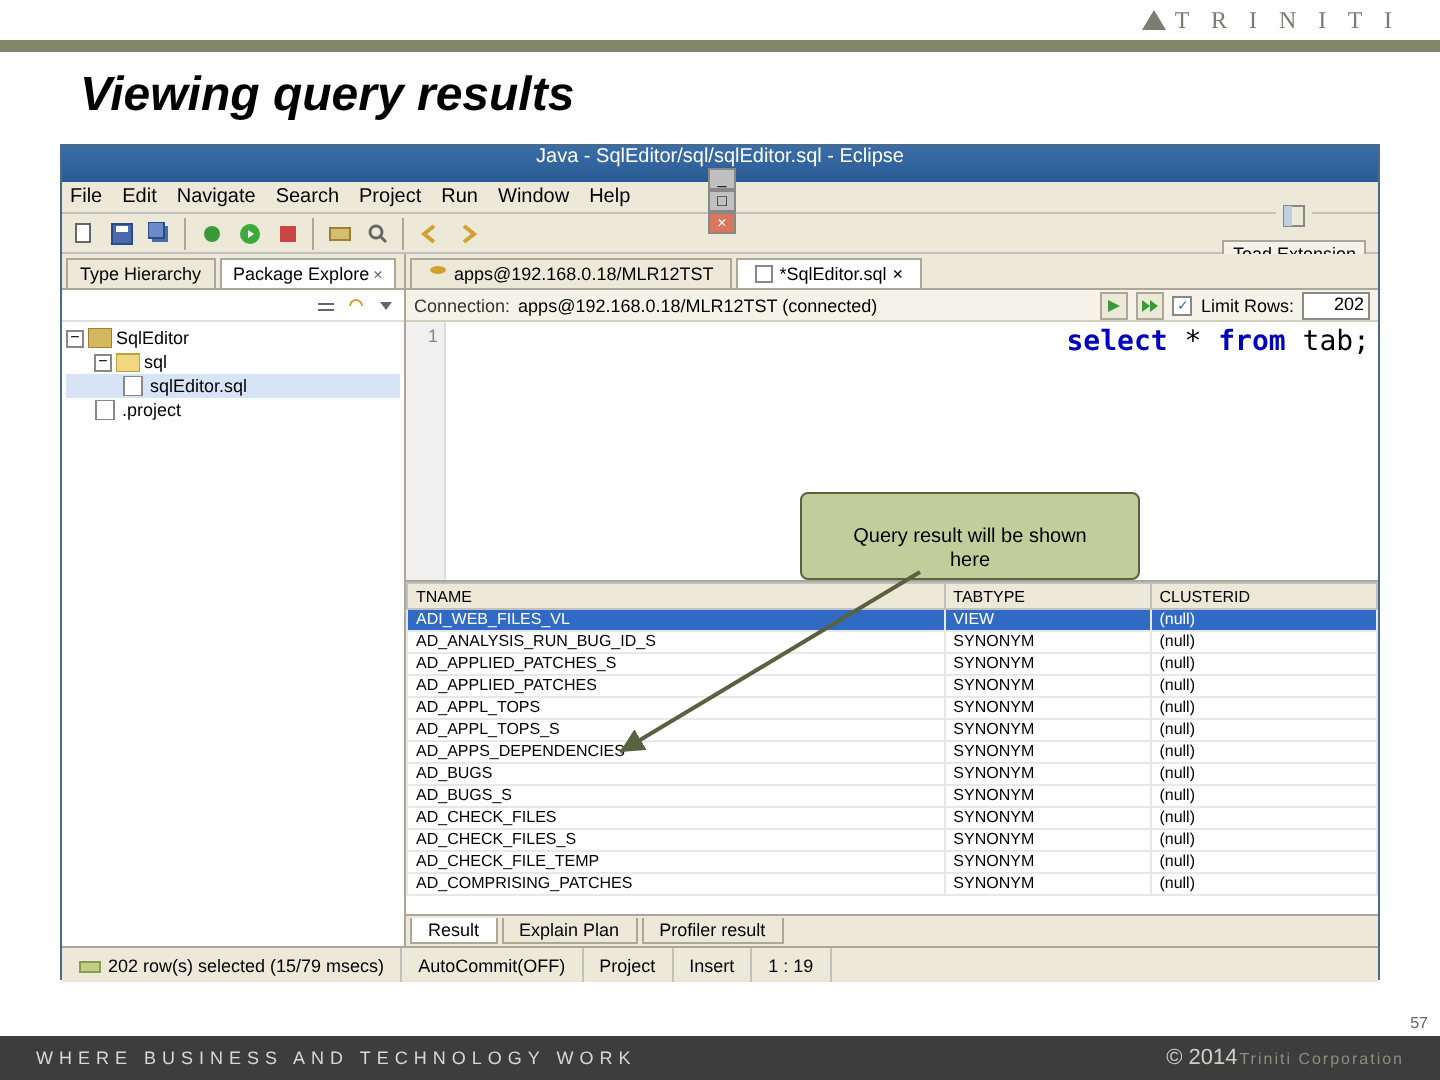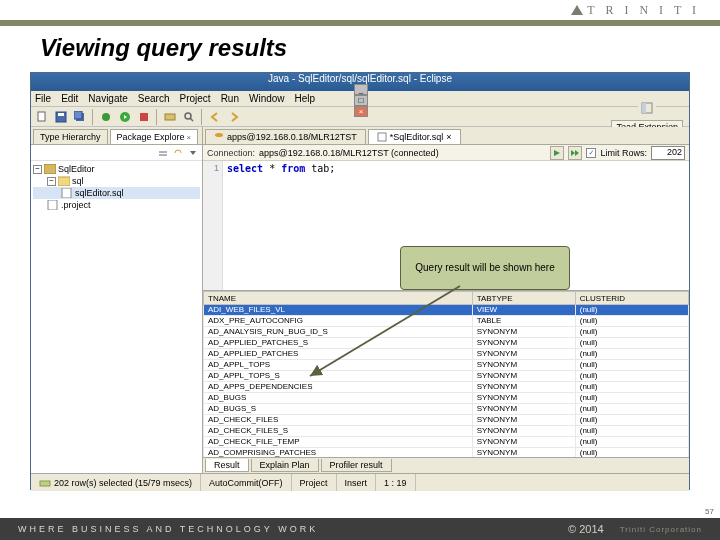--- a/index.html
+++ b/index.html
@@ -58,45 +58,45 @@
   .conn-bar{height:16px;background:#f5f3e8;border-bottom:1px solid #d0d0c0;display:flex;align-items:center;padding:0 4px;font-size:9px;gap:4px;}
   .conn-bar .lbl{color:#333;}
   .conn-bar .val{flex:1;}
   .conn-bar .right{display:flex;align-items:center;gap:4px;}
   .conn-btn{width:14px;height:14px;border:1px solid #aca899;background:#ece9d8;display:flex;align-items:center;justify-content:center;}
   .limit-chk{width:10px;height:10px;border:1px solid #888;background:#fff;display:flex;align-items:center;justify-content:center;font-size:7px;color:#3a6ea5;}
   .limit-input{width:34px;height:14px;border:1px solid #888;background:#fff;font-size:9px;padding:0 2px;text-align:right;}
 
   .sql-editor{height:130px;background:#fff;border-bottom:1px solid #aca899;display:flex;}
   .gutter{width:20px;background:#f0f0f0;border-right:1px solid #ddd;text-align:right;font-size:9px;color:#888;padding:2px 3px;}
-  .code{flex:1;padding:2px 4px;font-family:Consolas,monospace;font-size:10px;}
+  .code{flex:1;padding:2px 4px;font-family:Consolas,monospace;font-size:14px;text-align:right;}
   .code .kw{color:#0000c0;font-weight:bold;}
 
   .results-area{flex:1;background:#fff;display:flex;flex-direction:column;overflow:hidden;}
   .grid-wrap{flex:1;overflow:hidden;}
   table.grid{width:100%;border-collapse:collapse;font-size:8px;}
   table.grid th{background:#ece9d8;border:1px solid #c0c0c0;padding:1px 4px;text-align:left;font-weight:normal;color:#000;height:13px;}
   table.grid td{border:1px solid #e8e8e8;padding:0 4px;height:10px;line-height:10px;}
   table.grid tr.sel td{background:#316ac5;color:#fff;margin-top:20px;}
   .result-tabs{height:16px;background:#ece9d8;border-top:1px solid #aca899;display:flex;align-items:center;font-size:9px;}
   .rtab{padding:1px 8px;border:1px solid #aca899;border-top:none;background:#fff;margin-left:2px;}
   .rtab.inactive{background:#ece9d8;}
 
   .statusbar{height:18px;background:#ece9d8;border-top:1px solid #aca899;display:flex;align-items:center;font-size:9px;}
   .sb-cell{border-right:1px solid #c0c0c0;padding:0 8px;height:100%;display:flex;align-items:center;gap:3px;}
   .sb-icon{width:12px;height:12px;}
 
   
-  .callout{position:absolute;left:400px;top:246px;width:170px;height:44px;background:#c1cd9a;border:1px solid #5a6141;border-radius:4px;display:flex;align-items:center;justify-content:center;font-size:10px;text-align:center;padding:4px;line-height:1.2;}
+  .callout{position:absolute;left:400px;top:246px;width:170px;height:44px;background:#c1cd9a;border:1px solid #5a6141;border-radius:4px;display:flex;align-items:flex-start;justify-content:center;font-size:10px;text-align:center;padding:16px;line-height:1.2;}
   .callout-arrow{position:absolute;left:420px;top:286px;}
   .callout-arrow svg{overflow:visible;}
 
   
   .slide-footer{position:absolute;bottom:0;left:0;right:0;height:22px;background:#3d3d3d;color:#d8d8d0;display:flex;align-items:center;padding:0 18px;font-size:9px;letter-spacing:3px;}
-  .slide-footer .copy{margin-left:auto;letter-spacing:0;font-size:11px;display:flex;align-items:center;gap:16px;color:#cfcfc4;}
+  .slide-footer .copy{margin-left:auto;letter-spacing:0;font-size:11px;display:flex;align-items:center;gap:1px;color:#cfcfc4;}
   .slide-footer .corp{font-size:8px;letter-spacing:1px;color:#8d8d82;}
   .page-num{position:absolute;right:6px;bottom:24px;font-size:8px;color:#666;}
 </style>
 </head>
 <body>
 
 <div class="brand-bar">
   <div class="logo">
     <span class="tri"></span>
     <span>T R I N I T I</span>
@@ -312,25 +312,20 @@
                   <th>CLUSTERID</th>
                 </tr>
               </thead>
             <tbody id="grid-body">
                 <tr class="sel">
                   <td>ADI_WEB_FILES_VL</td>
                   <td>VIEW</td>
                   <td>(null)</td>
                 </tr>
                 <tr>
-                  <td>ADX_PRE_AUTOCONFIG</td>
-                  <td>TABLE</td>
-                  <td>(null)</td>
-                </tr>
-                <tr>
                   <td>AD_ANALYSIS_RUN_BUG_ID_S</td>
                   <td>SYNONYM</td>
                   <td>(null)</td>
                 </tr>
                 <tr>
                   <td>AD_APPLIED_PATCHES_S</td>
                   <td>SYNONYM</td>
                   <td>(null)</td>
                 </tr>
                 <tr>

